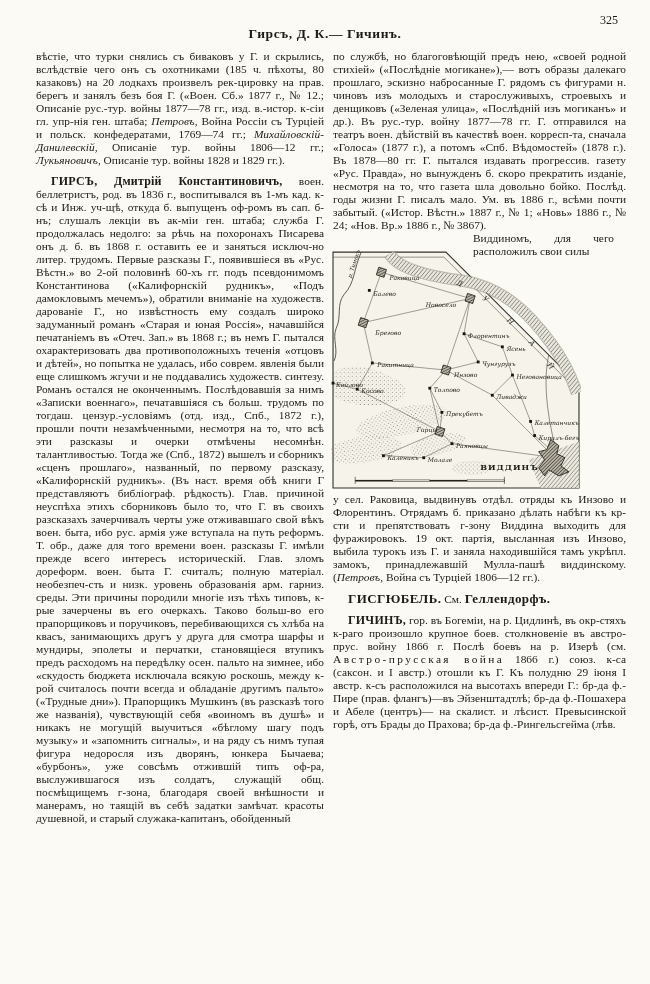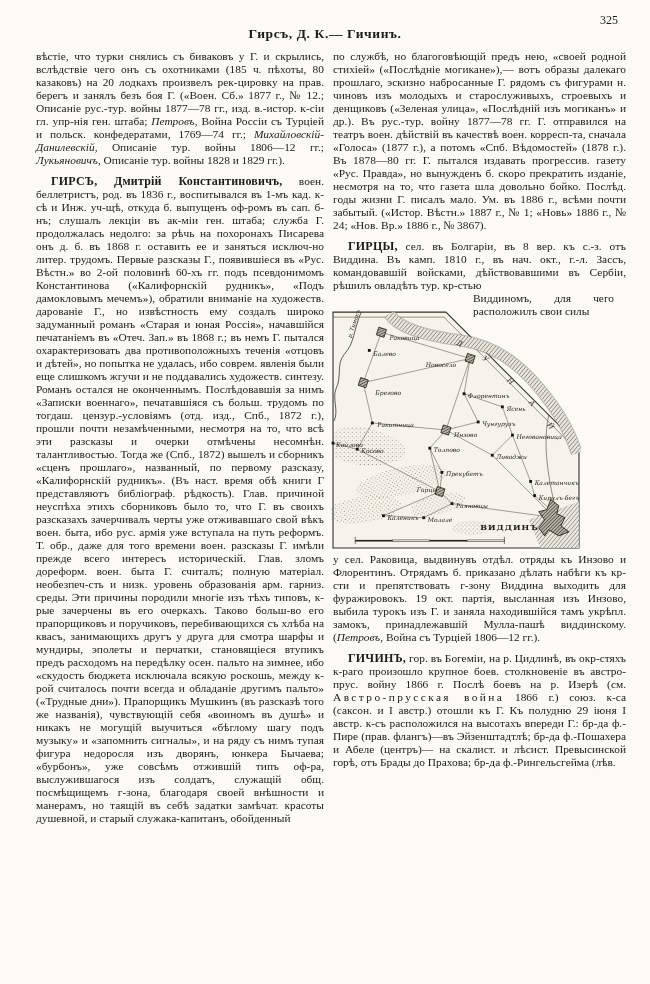--- a/index.html
+++ b/index.html
@@ -45,21 +45,20 @@
     <div class="col col-left">
       <p><span>вѣстіе, что турки снялись съ биваковъ у Г. и скрылись, вслѣдствіе чего онъ съ охотниками (185 ч. пѣхоты, 80 казаковъ) на 20 лодкахъ произвелъ рек-цировку на прав. берегъ и занялъ безъ боя Г. («Воен. Сб.» 1877 г., № 12.; Описаніе рус.-тур. войны 1877—78 гг., изд. в.-истор. к-сіи гл. упр-нія ген. штаба; </span><span class="auth">Петровъ</span><span>, Война Россіи съ Турціей и польск. конфедератами, 1769—74 гг.; </span><span class="auth">Михайловскій-Данилевскій</span><span>, Описаніе тур. войны 1806—12 гг.; </span><span class="auth">Лукьяновичъ</span><span>, Описаніе тур. войны 1828 и 1829 гг.).</span></p>
 
       <p class="entry"><span class="term">ГИРСЪ, Дмитрій Константиновичъ,</span>
         <span>воен. беллетристъ, род. въ 1836 г., воспитывался въ 1-мъ кад. к-сѣ и Инж. уч-щѣ, откуда б. выпущенъ оф-ромъ въ сап. б-нъ; слушалъ лекціи въ ак-міи ген. штаба; служба Г. продолжалась недолго: за рѣчь на похоронахъ Писарева онъ д. б. въ 1868 г. оставить ее и заняться исключ-но литер. трудомъ. Первые разсказы Г., появившіеся въ «Рус. Вѣстн.» во 2-ой половинѣ 60-хъ гг. подъ псевдонимомъ Константинова («Калифорнскій рудникъ», «Подъ дамокловымъ мечемъ»), обратили вниманіе на художеств. дарованіе Г., но извѣстность ему создалъ широко задуманный романъ «Старая и юная Россія», начавшійся печатаніемъ въ «Отеч. Зап.» въ 1868 г.; въ немъ Г. пытался охарактеризовать два противоположныхъ теченія «отцовъ и дѣтей», но попытка не удалась, ибо соврем. явленія были еще слишкомъ жгучи и не поддавались художеств. синтезу. Романъ остался не оконченнымъ. Послѣдовавшія за нимъ «Записки военнаго», печатавшіяся съ больш. трудомъ по тогдаш. цензур.-условіямъ (отд. изд., Спб., 1872 г.), прошли почти незамѣченными, несмотря на то, что всѣ эти разсказы и очерки отмѣчены несомнѣн. талантливостью. Тогда же (Спб., 1872) вышелъ и сборникъ «сценъ прошлаго», названный, по первому разсказу, «Калифорнскій рудникъ». (Въ наст. время обѣ книги Г представляютъ библіограф. рѣдкость). Глав. причиной неуспѣха этихъ сборниковъ было то, что Г. въ своихъ разсказахъ зачерчивалъ черты уже отживавшаго свой вѣкъ воен. быта, ибо рус. армія уже вступала на путь реформъ. Т. обр., даже для того времени воен. разсказы Г. имѣли прежде всего интересъ историческій. Глав. зломъ дореформ. воен. быта Г. считалъ; полную матеріал. необезпеч-сть и низк. уровень образованія арм. гарниз. среды. Эти причины породили многіе изъ тѣхъ типовъ, к-рые зачерчены въ его очеркахъ. Таково больш-во его прапорщиковъ и поручиковъ, перебивающихся съ хлѣба на квасъ, занимающихъ другъ у друга для смотра шарфы и мундиры, эполеты и перчатки, становящіеся втупикъ предъ расходомъ на передѣлку осен. пальто на зимнее, ибо «скудость бюджета исключала всякую роскошь, между к-рой считалось почти всегда и обладаніе другимъ пальто» («Трудные дни»). Прапорщикъ Мушкинъ (въ разсказѣ того же названія), чувствующій себя «воиномъ въ душѣ» и никакъ не могущій выучиться «бѣглому шагу подъ музыку» и «запомнить сигналы», и на ряду съ нимъ тупая фигура недоросля изъ дворянъ, юнкера Бычаева; «бурбонъ», уже совсѣмъ отжившій типъ оф-ра, выслужившагося изъ солдатъ, служащій общ. посмѣщищемъ г-зона, благодаря своей внѣшности и манерамъ, но таящій въ себѣ задатки замѣчат. красоты душевной, и старый служака-капитанъ, обойденный</span></p>
     </div>
 
     <div class="col col-right">
       <p>по службѣ, но благоговѣющій предъ нею, «своей родной стихіей» («Послѣдніе могикане»),— вотъ образы далекаго прошлаго, эскизно набросанные Г. рядомъ съ фигурами н. чиновъ изъ молодыхъ и старослуживыхъ, строевыхъ и денщиковъ («Зеленая улица», «Послѣдній изъ могиканъ» и др.). Въ рус.-тур. войну 1877—78 гг. Г. отправился на театръ воен. дѣйствій въ качествѣ воен. корресп-та, сначала «Голоса» (1877 г.), а потомъ «Спб. Вѣдомостей» (1878 г.). Въ 1878—80 гг. Г. пытался издавать прогрессив. газету «Рус. Правда», но вынужденъ б. скоро прекратить изданіе, несмотря на то, что газета шла довольно бойко. Послѣд. годы жизни Г. писалъ мало. Ум. въ 1886 г., всѣми почти забытый. («Истор. Вѣстн.» 1887 г., № 1; «Новь» 1886 г., № 24; «Нов. Вр.» 1886 г., № 3867).</p>
 
-      <p class="entry"><span class="term">ГИРЦЫ,</span><span> сел. въ Болгаріи, въ 8 вер. къ с.-з. отъ Виддина. Въ камп. 1810 г., въ нач. окт., г.-л. Зассъ, командовавшій войсками, дѣйствовавшими въ Сербіи, рѣшилъ овладѣть тур. кр-стью</span></p>
 
       <div class="map-row">
         <p class="beside-text">Виддиномъ, для чего расположилъ свои силы</p>
 
         <svg id="battle-map" class="map-figure" width="250" height="248" viewBox="0 0 248 246">
           <defs>
             <pattern id="hatch" width="3" height="3" patternUnits="userSpaceOnUse" patternTransform="rotate(40)">
               <rect width="3" height="3" fill="#e9e6dd"></rect>
               <line x1="0" y1="0" x2="0" y2="3" stroke="#5a574e" stroke-width="1"></line>
             </pattern>
@@ -176,18 +175,19 @@
               <text x="174" y="78" font-size="7" font-style="italic" fill="#2a2820" transform="rotate(44 174 78)">Н</text>
               <text x="196" y="100" font-size="7" font-style="italic" fill="#2a2820" transform="rotate(48 196 100)">А</text>
               <text x="214" y="122" font-size="7" font-style="italic" fill="#2a2820" transform="rotate(52 214 122)">Й</text>
               <text x="20" y="36" font-size="5.5" font-style="italic" fill="#2a2820" transform="rotate(-72 20 36)">р. Тимокъ</text>
             </g>
         </svg>
       </div>
 
       <p><span>у сел. Раковица, выдвинувъ отдѣл. отряды къ Инзово и Флорентинъ. Отрядамъ б. приказано дѣлать набѣги къ кр-сти и препятствовать г-зону Виддина выходить для фуражировокъ. 19 окт. партія, высланная изъ Инзово, выбила турокъ изъ Г. и заняла находившійся тамъ укрѣпл. замокъ, принадлежавшій Мулла-пашѣ виддинскому. (</span><span class="auth">Петровъ</span><span>, Война съ Турціей 1806—12 гг.).</span></p>
 
+      <p class="entry"><span class="big-term">ГИСГЮБЕЛЬ.</span><span> См. </span><span class="big-term">Геллендорфъ.</span></p>
 
 
       <p class="entry"><span class="term">ГИЧИНЪ,</span><span> гор. въ Богеміи, на р. Цидлинѣ, въ окр-стяхъ к-раго произошло крупное боев. столкновеніе въ австро-прус. войну 1866 г. Послѣ боевъ на р. Изерѣ (см. </span><span class="spaced">Австро-прусская война</span><span> 1866 г.) союз. к-са (саксон. и I австр.) отошли къ Г. Къ полудню 29 іюня I австр. к-съ расположился на высотахъ впереди Г.: бр-да ф.-Пире (прав. флангъ)—въ Эйзенштадтлѣ; бр-да ф.-Пошахера и Абеле (центръ)— на скалист. и лѣсист. Превысинской горѣ, отъ Брады до Прахова; бр-да ф.-Рингельсгейма (лѣв.</span></p>
     </div>
   </div>
 </div>
 
 </body></html>

